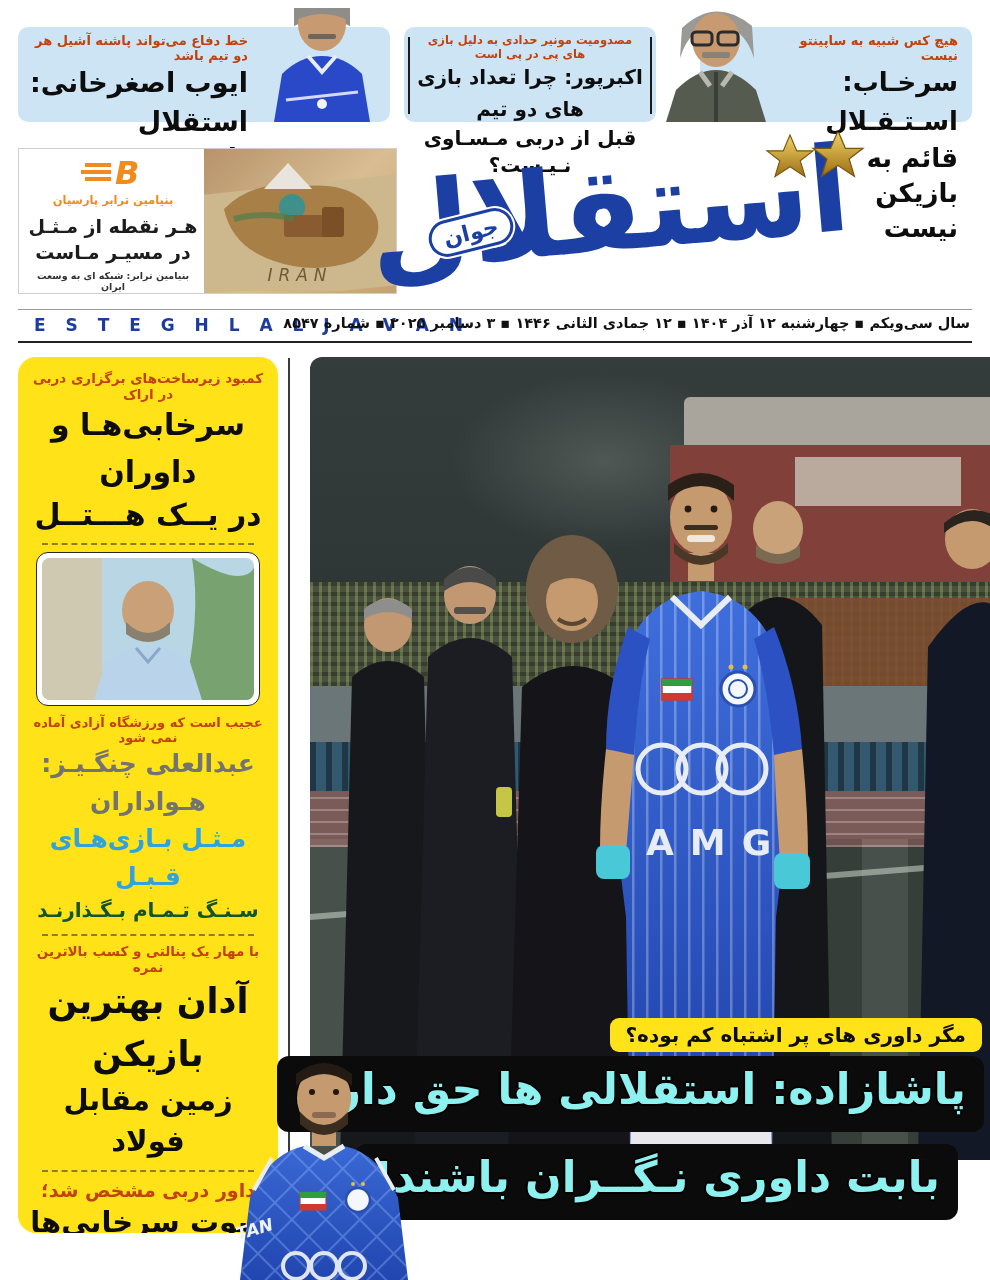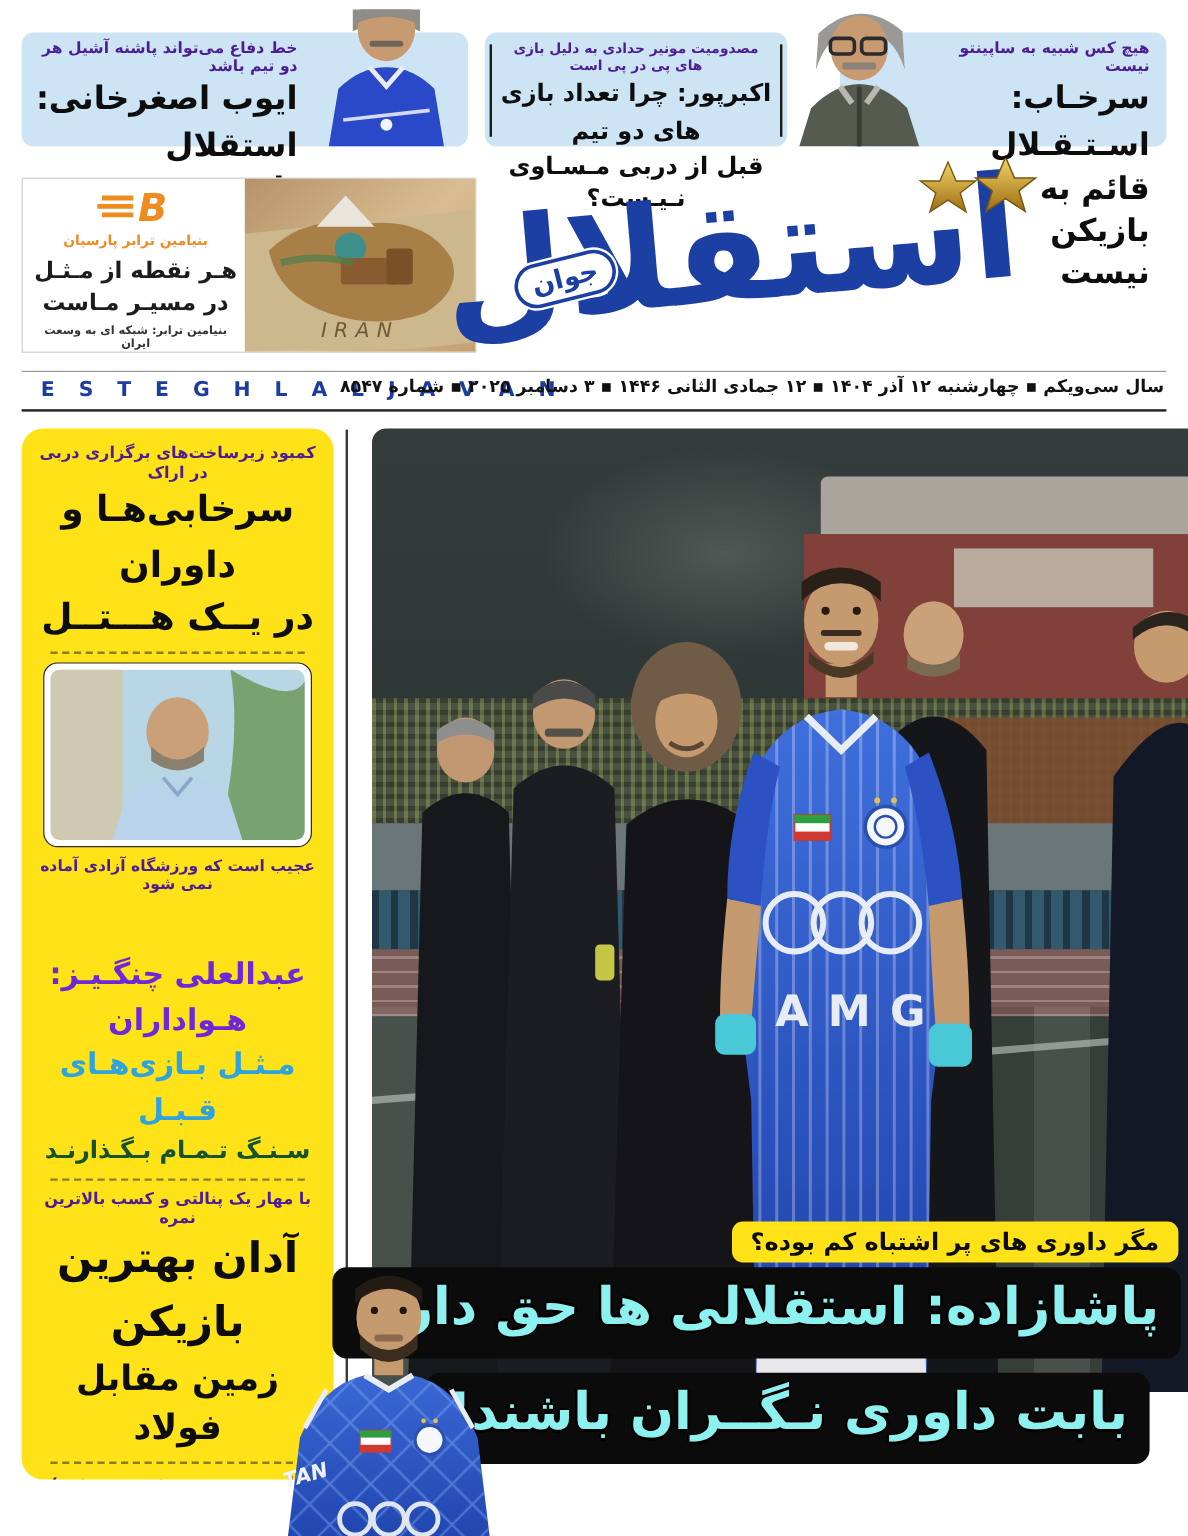--- a/index.html
+++ b/index.html
@@ -1,21 +1,21 @@
 <!DOCTYPE html>
 <html><head>
 <meta charset="utf-8">
 <style>
   html,body{margin:0;padding:0;background:#e9e9e9;}
   .page{position:relative;width:990px;height:1280px;background:#ffffff;overflow:hidden;
         font-family:"DejaVu Sans",sans-serif;}
   .abs{position:absolute;}
   .rtl{direction:rtl;unicode-bidi:plaintext;}
   .box{position:absolute;background:#cde4f5;border-radius:10px;}
-  .kicker{font-weight:bold;color:#4c1d95;}
+  .kicker{font-weight:bold;color:#c2410c;}
   .bigline{font-weight:bold;color:#0d0d0d;}
   .vrule{position:absolute;width:2px;background:#1a1a1a;top:10px;bottom:8px;}
   .dashed{border-top:2px dashed rgba(45,45,45,.55);width:88%;margin:9px auto 7px auto;}
   .photo-frame{background:#fff;border:1px solid #2a2a2a;border-radius:12px;padding:5px;}
   .plate{display:inline-block;background:#0b0b0b;border-radius:12px;padding:2px 18px 12px 18px;
          color:#8df1f0;font-weight:bold;line-height:1.45;
          text-shadow:0 2px 0 #000, 2px 0 0 #000, -2px 0 0 #000, 0 -2px 0 #000;}
   .sep-line{position:absolute;background:#444;}
 </style>
 </head>
@@ -128,21 +128,21 @@
           <rect x="0" y="0" width="60" height="142" fill="#d6c6a4" opacity=".8"></rect>
           <path d="M150,0 Q200,30 212,10 L212,142 L140,142 Q160,60 150,0 Z" fill="#6c9a5c" opacity=".85"></path>
           <ellipse cx="106" cy="52" rx="26" ry="29" fill="#c9a078"></ellipse>
           <path d="M84,64 Q106,86 128,64 L128,76 Q106,92 84,76 Z" fill="#8a8070"></path>
           <path d="M52,142 L64,104 Q84,88 106,88 Q128,88 148,104 L160,142 Z" fill="#b9d3ea"></path>
           <path d="M94,90 L106,104 L118,90" fill="none" stroke="#88a8c8" stroke-width="3"></path>
         </svg>
       </div>
 
       <div class="kicker" style="font-size:13px;margin-top:9px;">عجیب است که ورزشگاه آزادی آماده نمی شود</div>
-      <div class="bigline" style="font-size:25px;line-height:1.5;color:#6d28d9;margin-top:48px;">عبدالعلی چنگـیـز: هـواداران</div>
+      <div class="bigline" style="font-size:25px;line-height:1.5;color:#737373;">عبدالعلی چنگـیـز: هـواداران</div>
       <div class="bigline" style="font-size:25px;line-height:1.5;color:#2fa3de;">مـثـل بـازی‌هـای قـبـل</div>
       <div class="bigline" style="font-size:20px;line-height:1.5;color:#14532d;">سـنـگ تـمـام بـگـذارنـد</div>
       <div class="dashed"></div>
 
       <div class="kicker" style="font-size:13.5px;">با مهار یک پنالتی و کسب بالاترین نمره</div>
       <div class="bigline" style="font-size:35px;line-height:1.5;">آدان بهترین بازیکن</div>
       <div class="bigline" style="font-size:29px;line-height:1.4;">زمین مقابل فولاد</div>
       <div class="dashed"></div>
 
       <div class="kicker" style="font-size:19px;">داور دربی مشخص شد؛</div>

